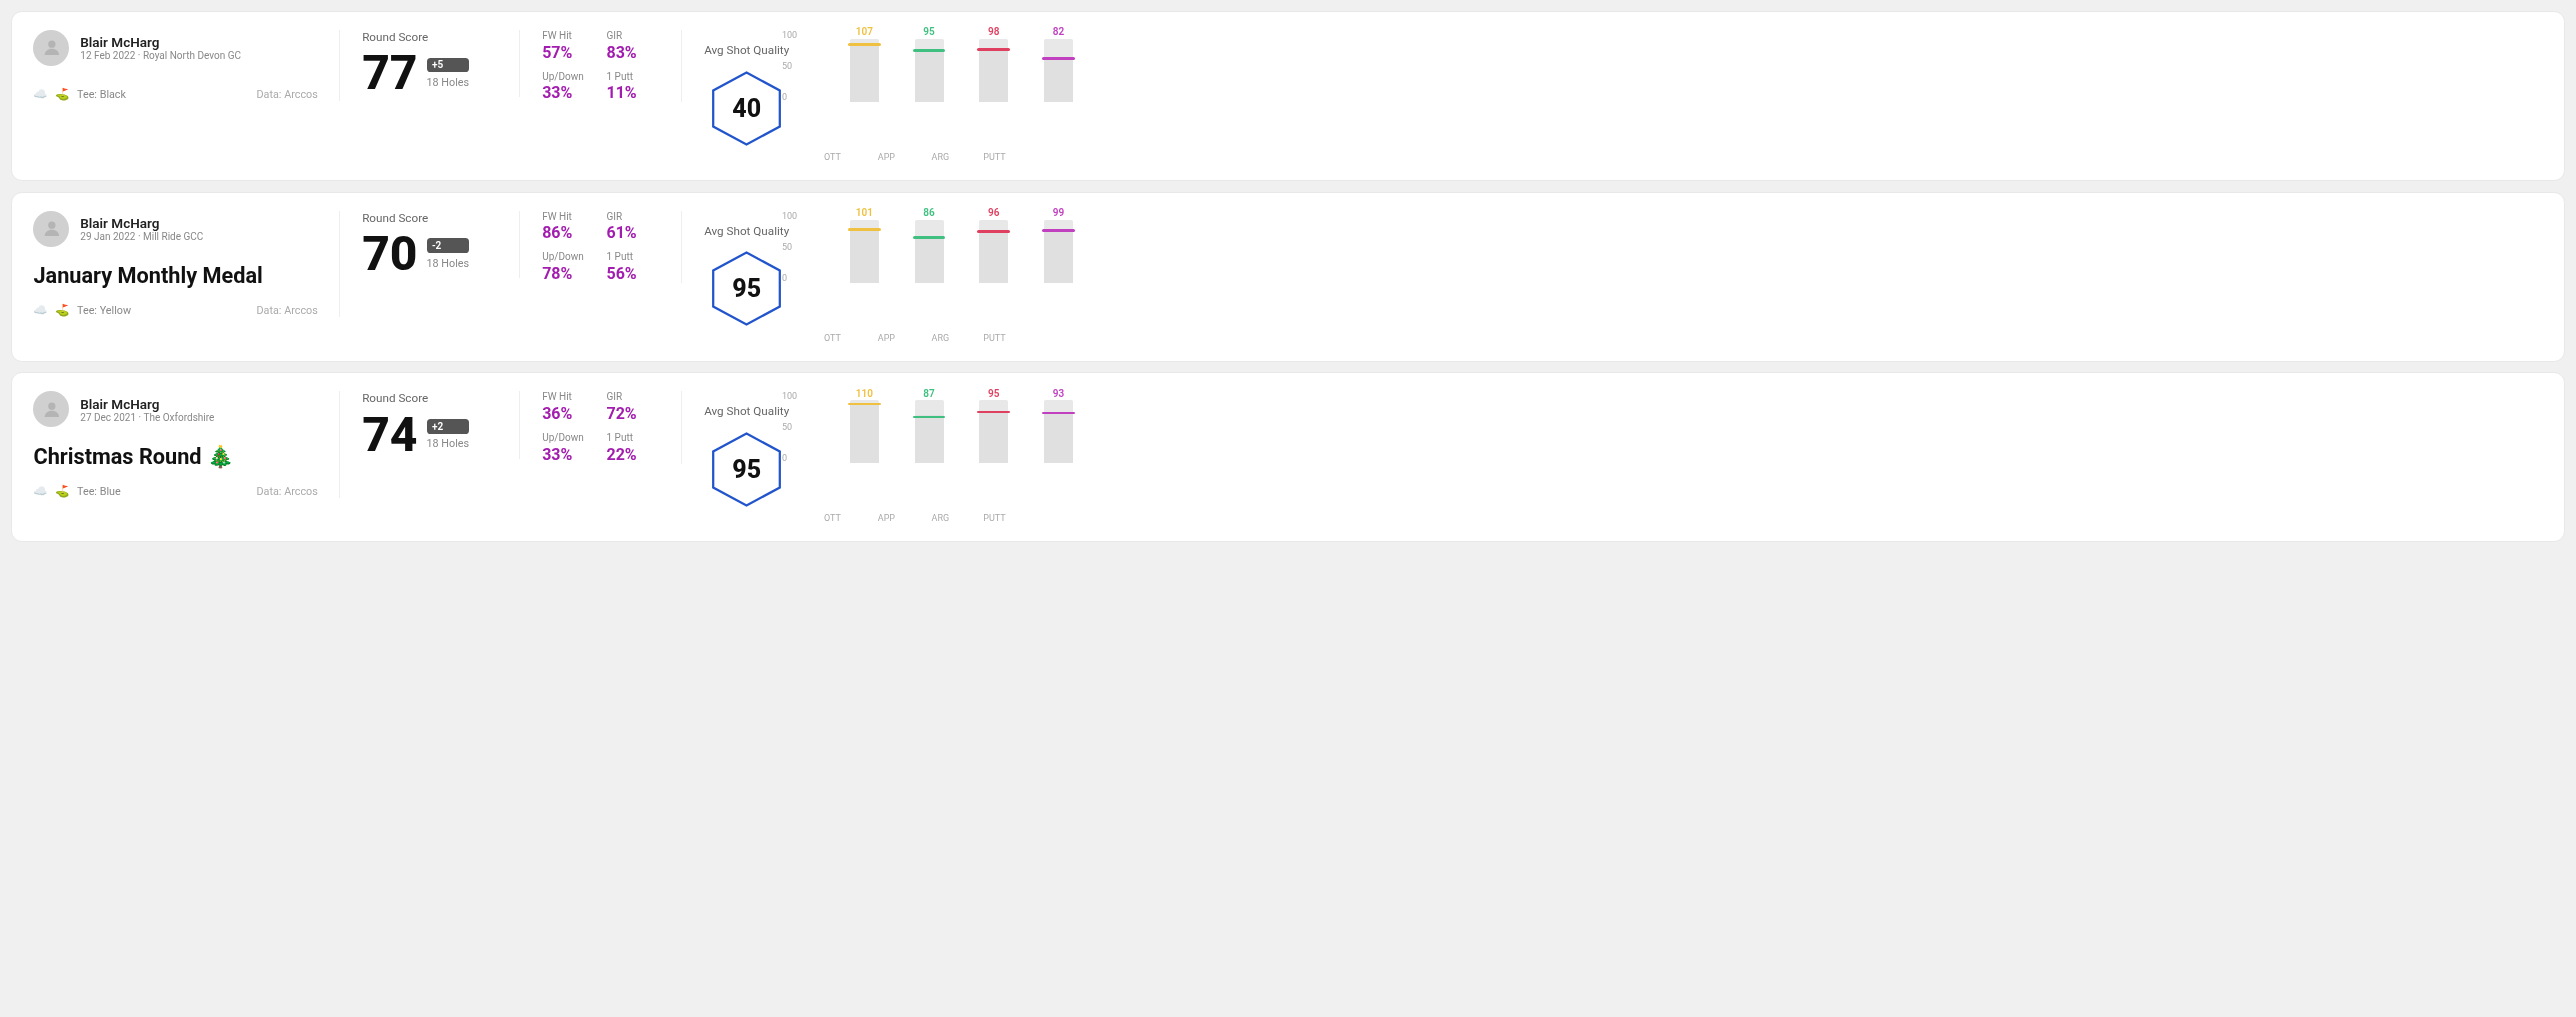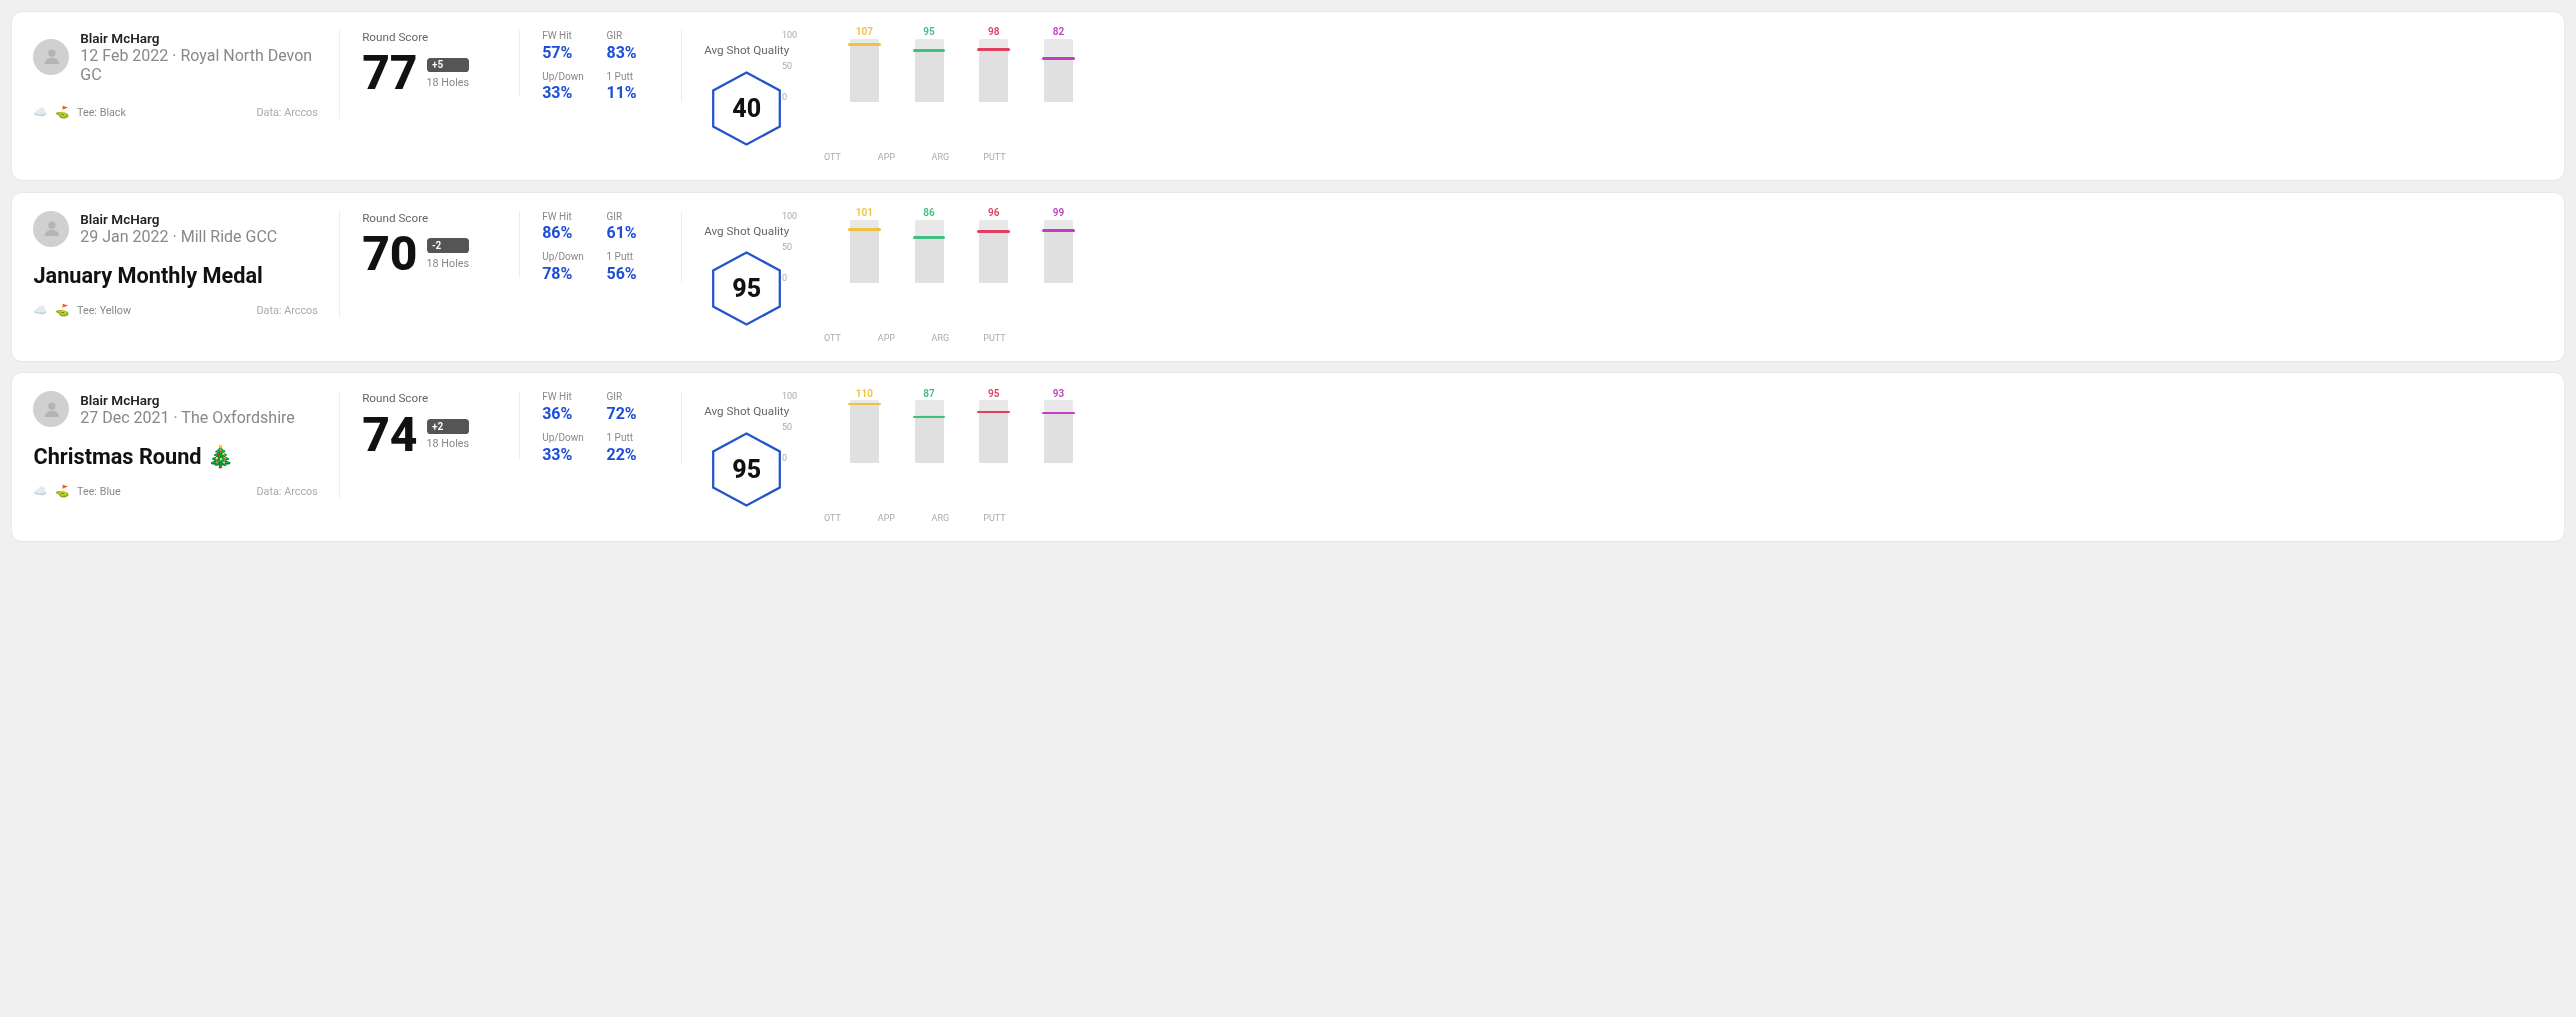--- a/index.html
+++ b/index.html
@@ -45,21 +45,21 @@
       flex-shrink: 0;
     }
     .avatar svg { opacity: 0.5; }
     .profile-info {}
     .profile-name {
       font-size: 13.5px;
       font-weight: 600;
       color: #222;
     }
     .profile-date {
-      font-size: 16px;
+      font-size: 10px;
       color: #888;
     }
     .round-title {
       font-size: 21.7px;
       font-weight: 700;
       color: #111;
       margin: 9px 0 auto;
       line-height: 1.2;
     }
     .card-footer {
@@ -144,21 +144,21 @@
     }
     .stat-item {}
     .stat-label {
       font-size: 10px;
       color: #888;
       margin-bottom: 1.8px;
     }
     .stat-value {
       font-size: 16px;
       font-weight: 700;
-      color: #1d4ed8;
+      color: #a21caf;
     }
     
     .card-quality {
       display: flex;
       align-items: center;
       flex: 1;
       padding-left: 21.7px;
       gap: 21.7px;
     }
     .quality-label {

